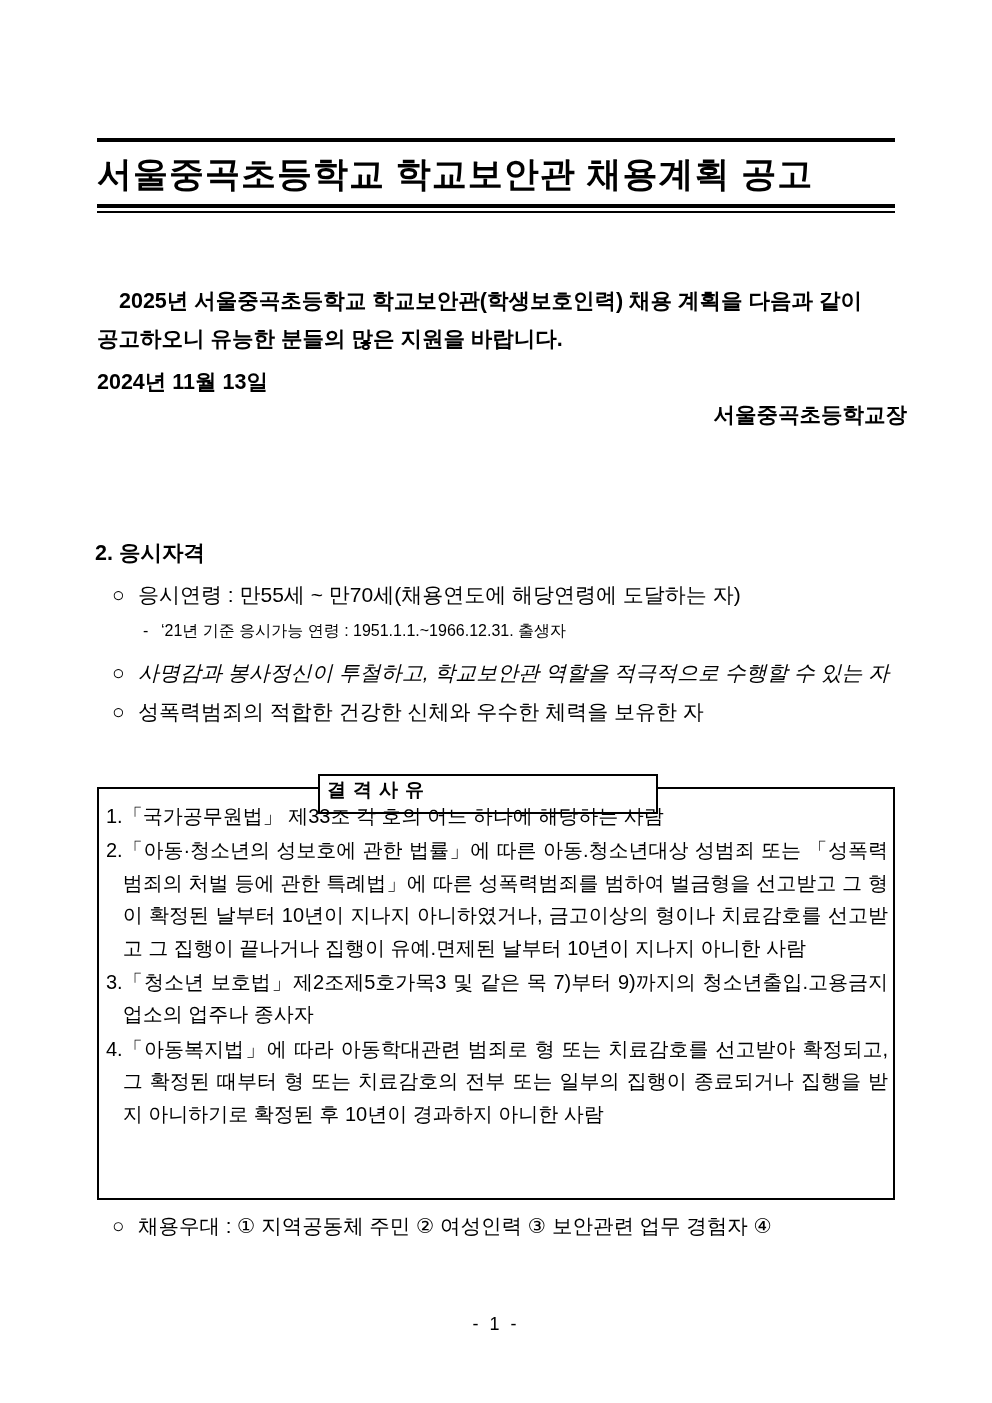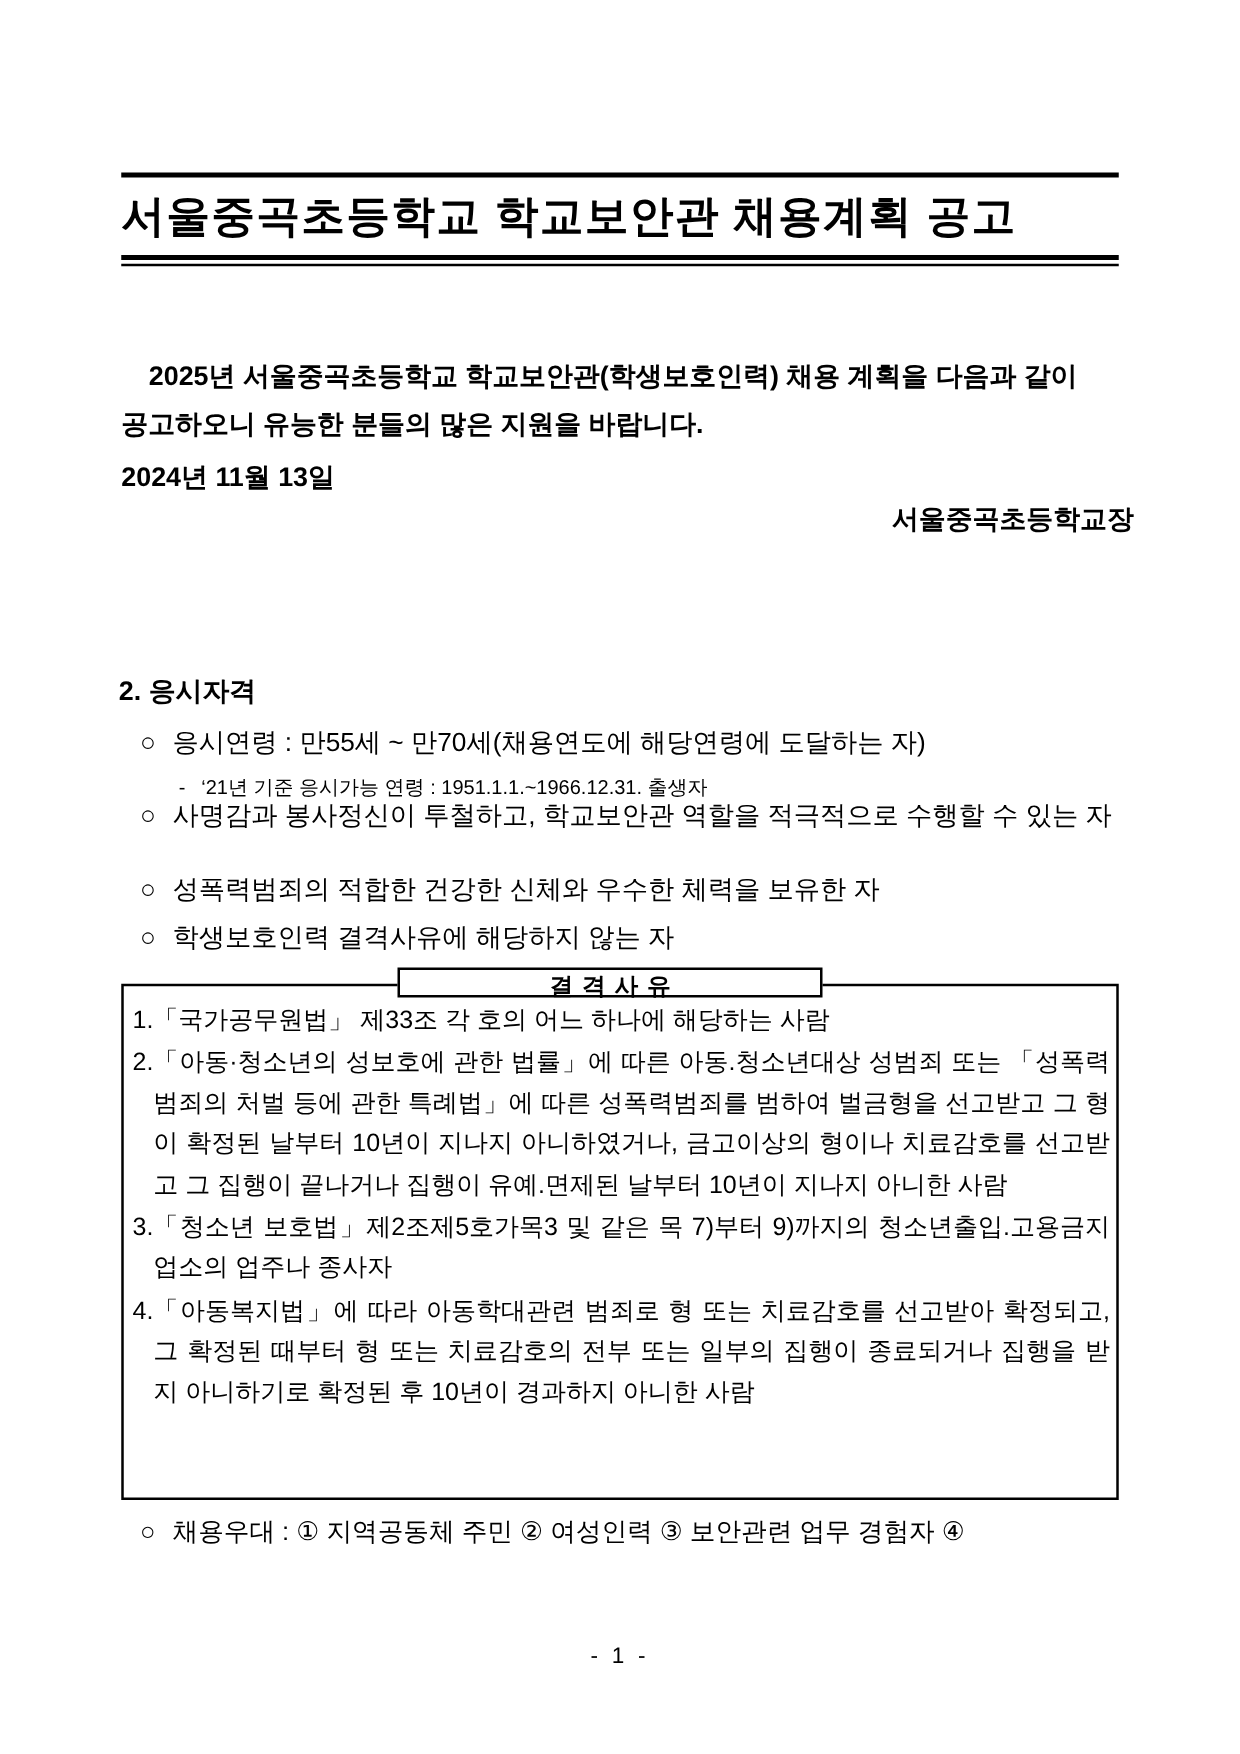--- a/index.html
+++ b/index.html
@@ -99,21 +99,21 @@
     width: 790px;
     font-size: 21px;
     line-height: 1.4;
     white-space: nowrap;
   }
   .bullet .mark {
     display: inline-block;
     width: 26px;
   }
   #b1 { top: 580px; }
-  #b2 { top: 638px; }
+  #b2 { top: 658px; font-style: italic; }
   #b3 { top: 697px; }
   #b4 { top: 736px; }
 
   .subbullet {
     position: absolute;
     left: 143px;
     font-size: 16px;
     line-height: 1.4;
     white-space: nowrap;
   }
@@ -131,25 +131,24 @@
     width: 798px;
     height: 413px;
     box-sizing: border-box;
     border: 2px solid #000;
   }
   .dq-legend {
     position: absolute;
     left: 318px;
     top: 774px;
     width: 340px;
-    height: 24px;
+    height: 40px;
     box-sizing: border-box;
     border: 2px solid #000;
     background: #ffffff;
-    text-align: center;
     font-size: 19px;
     font-weight: bold;
     letter-spacing: 7px;
     line-height: 27px;
     text-indent: 7px;
   }
   .dq-list {
     position: absolute;
     left: 106px;
     top: 800px;
@@ -231,23 +230,20 @@
   </div>
   <div class="subbullet" id="sb1">
     <span class="mark">-</span><span>‘21년 기준 응시가능 연령 : 1951.1.1.~1966.12.31. 출생자</span>
   </div>
   <div class="bullet" id="b2">
     <span class="mark">○</span><span>사명감과 봉사정신이 투철하고, 학교보안관 역할을 적극적으로 수행할 수 있는 자</span>
   </div>
   <div class="bullet" id="b3">
     <span class="mark">○</span><span>성폭력범죄의 적합한 건강한 신체와 우수한 체력을 보유한 자</span>
   </div>
-  <div class="bullet" id="b4">
-    <span class="mark">○</span><span>학생보호인력 결격사유에 해당하지 않는 자</span>
-  </div>
 
   <div class="dq-box"></div>
   <div class="dq-legend">결격사유</div>
 
   <div class="dq-list">
     <div class="dq-item">
       <span class="dq-num">1.</span>
       <span class="dq-text">「국가공무원법」 제33조 각 호의 어느 하나에 해당하는 사람</span>
     </div>
     <div class="dq-item">

